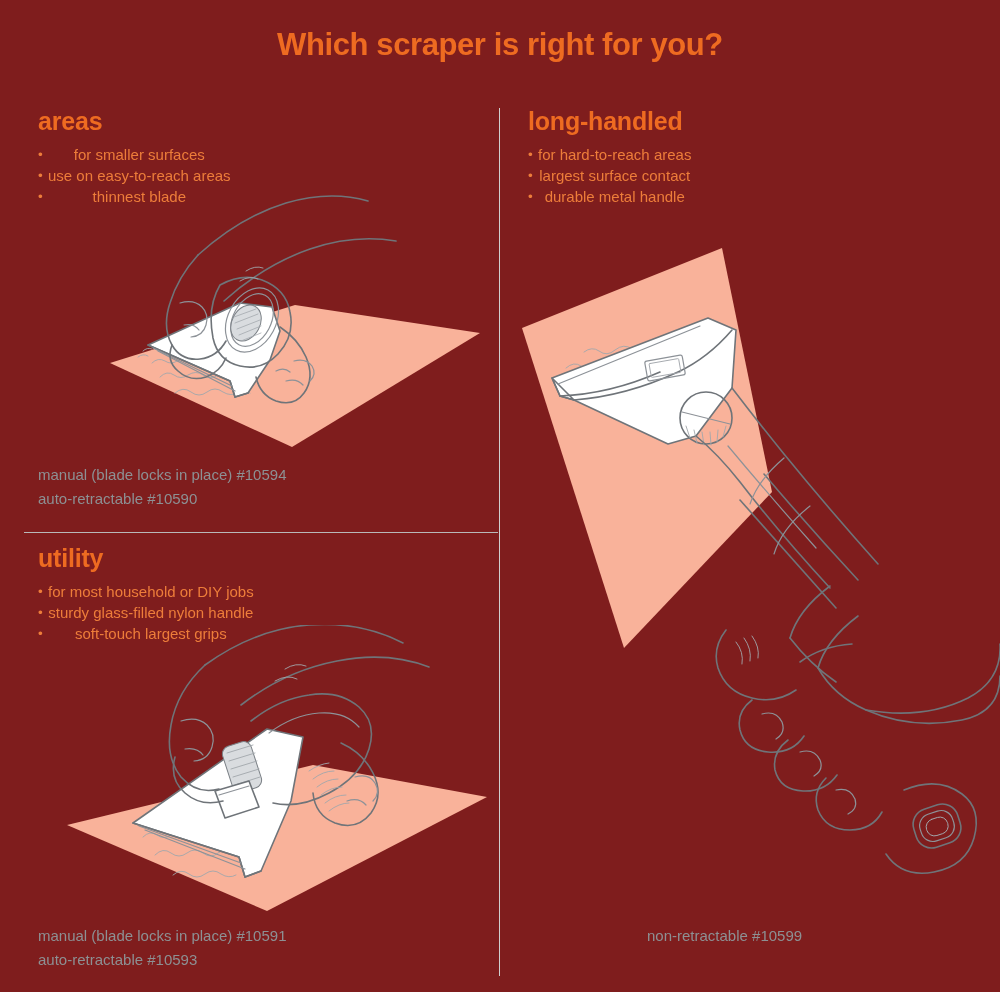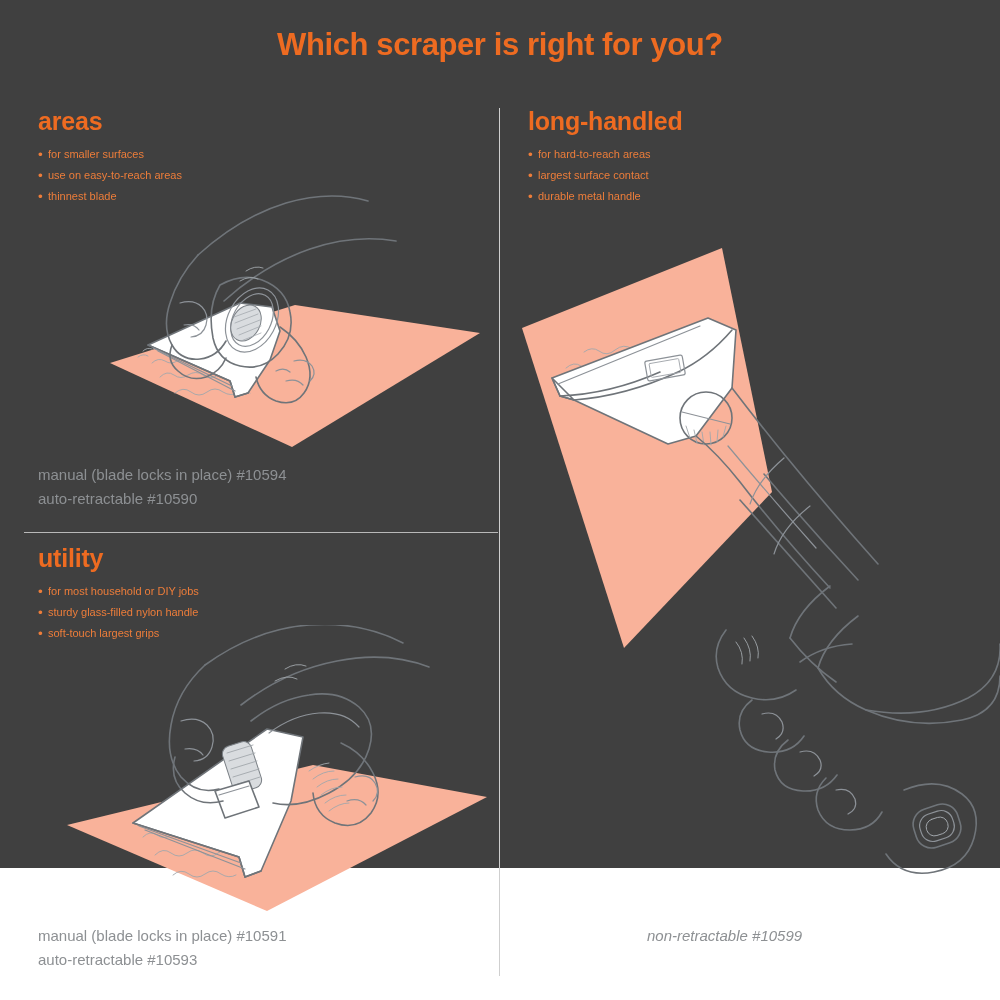--- a/index.html
+++ b/index.html
@@ -12,22 +12,22 @@
     width: 1000px;
     height: 1000px;
     overflow: hidden;
     font-family: "Liberation Sans", sans-serif;
     -webkit-font-smoothing: antialiased;
   }
 
   #page {
     position: relative;
     width: 1000px;
-    height: 868px;
-    background: #404040;
+    height: 992px;
+    background: #7f1d1d;
   }
 
   
   .page-title {
     position: absolute;
     left: 0;
     top: 28px;
     width: 1000px;
     text-align: center;
     font-size: 31px;
@@ -79,46 +79,47 @@
   .bullet-list {
     position: absolute;
     left: 38px;
     top: 48px;
     margin: 0;
     padding: 0;
     list-style: none;
   }
 
   .bullet-list li {
-    font-size: 11px;
+    font-size: 15px;
     color: #ed7d3a;
     line-height: 21px;
     white-space: nowrap;
     padding-left: 10px;
     position: relative;
+    text-align: center;
   }
   .bullet-list li::before {
     content: "•";
     position: absolute;
     left: 0;
     top: 0;
     color: #ed7d3a;
     font-size: 13.5px;
   }
 
   .caption {
     position: absolute;
     font-size: 15px;
     color: #8d9093;
     line-height: 24px;
     white-space: nowrap;
   }
   .caption-small   { left: 38px;  top: 463px; }
   .caption-utility { left: 38px;  top: 924px; }
-  .caption-long    { left: 647px; top: 924px; font-style: italic; }
+  .caption-long    { left: 647px; top: 924px; }
 
   
   .illus {
     position: absolute;
     pointer-events: none;
   }
   .illus-small   { left: 80px;  top: 185px; width: 420px; height: 270px; }
   .illus-utility { left: 55px;  top: 625px; width: 445px; height: 290px; }
   .illus-long    { left: 500px; top: 230px; width: 500px; height: 690px; }
 

